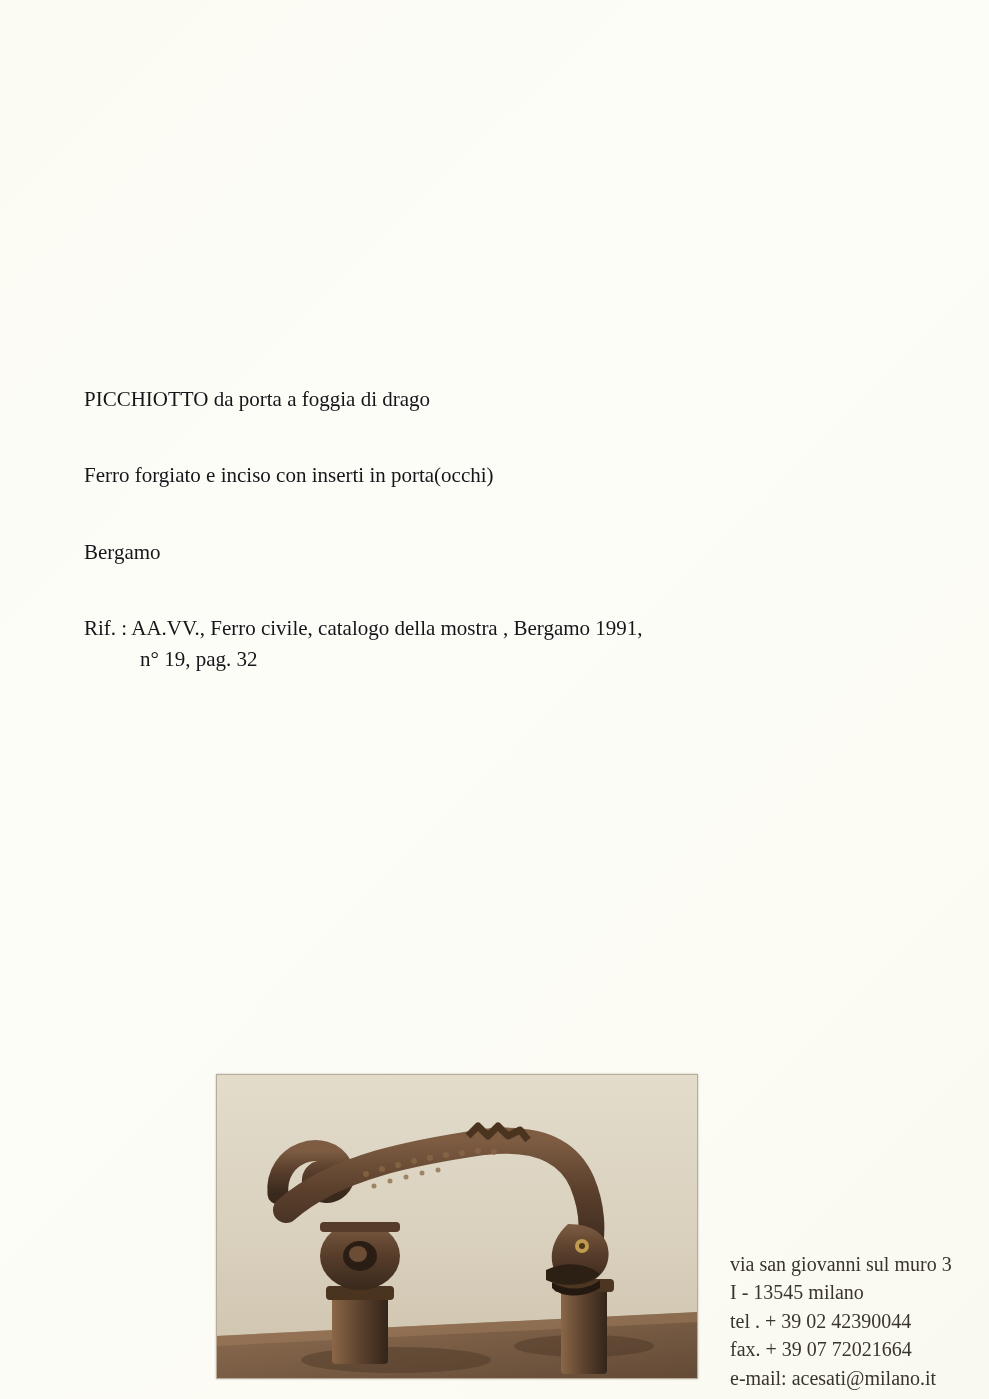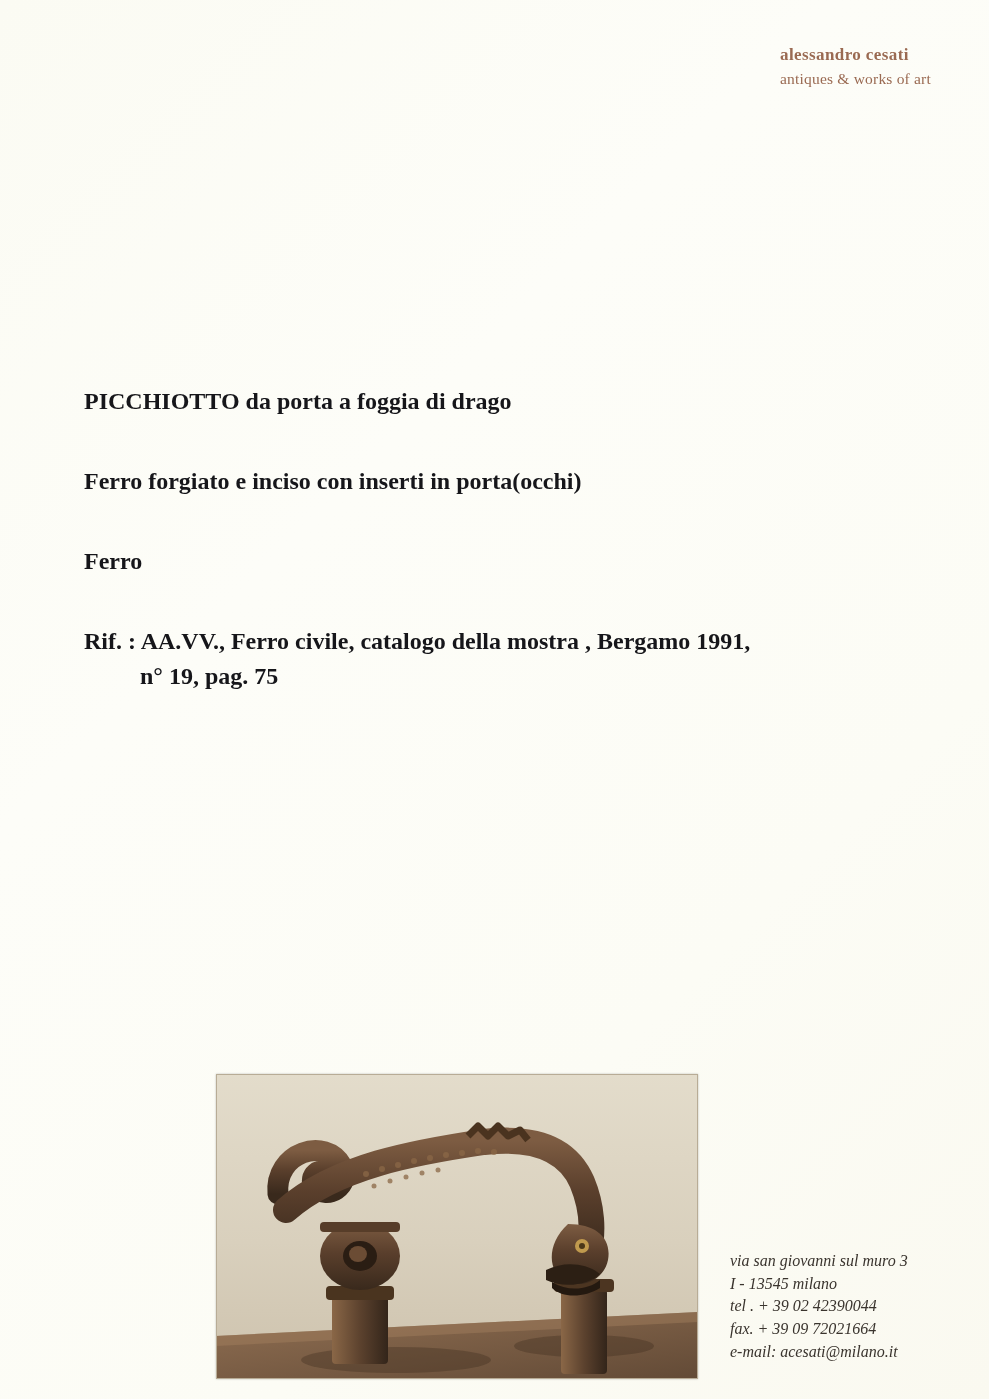--- a/index.html
+++ b/index.html
@@ -46,25 +46,24 @@
   }
 
   
   .description {
     position: absolute;
     left: 84px;
     top: 386px;
     width: 700px;
   }
   .desc-line {
-    font-size: 24px;
+    font-size: 21px;
     line-height: 1.25;
     margin-bottom: 50px;
     color: #16161a;
-    font-weight: bold;
   }
   .desc-line:last-child {
     margin-bottom: 0;
   }
   .desc-line .indent {
     display: block;
     padding-left: 56px;
     margin-top: 5px;
   }
 
@@ -84,46 +83,41 @@
     width: 100%;
     height: 100%;
   }
 
   
   .footer {
     position: absolute;
     left: 730px;
     top: 1250px;
     font-family: "Liberation Serif", serif;
-    font-size: 16px;
+    font-size: 20px;
     line-height: 1.42;
     color: #3a342e;
-    font-style: italic;
   }
   .footer div {
     white-space: nowrap;
   }
 </style>
 </head>
 <body>
 
 <div class="page">
 
-  <div class="letterhead">
-    <div class="brand">alessandro cesati</div>
-    <div class="tagline">antiques &amp; works of art</div>
-  </div>
 
   <div class="description">
     <div class="desc-line">PICCHIOTTO da porta a foggia di drago</div>
     <div class="desc-line">Ferro forgiato e inciso con inserti in porta(occhi)</div>
-    <div class="desc-line">Ferro</div>
+    <div class="desc-line">Bergamo</div>
     <div class="desc-line">
       <span>Rif. : AA.VV., Ferro civile, catalogo della mostra , Bergamo 1991,</span>
-      <span class="indent">n° 19, pag. 75</span>
+      <span class="indent">n° 19, pag. 32</span>
     </div>
   </div>
 
   <div class="photo">
     <svg viewBox="0 0 482 305" preserveAspectRatio="none">
       <defs>
         <linearGradient id="bgGrad" x1="0" y1="0" x2="0" y2="1">
           <stop offset="0%" stop-color="#e3dccb"></stop>
           <stop offset="55%" stop-color="#d9d0bd"></stop>
           <stop offset="100%" stop-color="#cdc2ad"></stop>
@@ -203,17 +197,17 @@
       <path d="M336 208 C 352 218, 372 216, 384 206 L 384 214 C 368 224, 346 224, 336 214 Z" fill="#241910"></path>
 
       <rect x="0" y="0" width="482" height="305" fill="none" stroke="#b8ac96" stroke-width="2"></rect>
     </svg>
   </div>
 
   <div class="footer">
     <div>via san giovanni sul muro 3</div>
     <div>I - 13545  milano</div>
     <div>tel . + 39 02 42390044</div>
-    <div>fax. + 39 09 72021664</div>
+    <div>fax. + 39 07 72021664</div>
     <div>e-mail: acesati@milano.it</div>
   </div>
 
 </div>
 
 </body></html>

